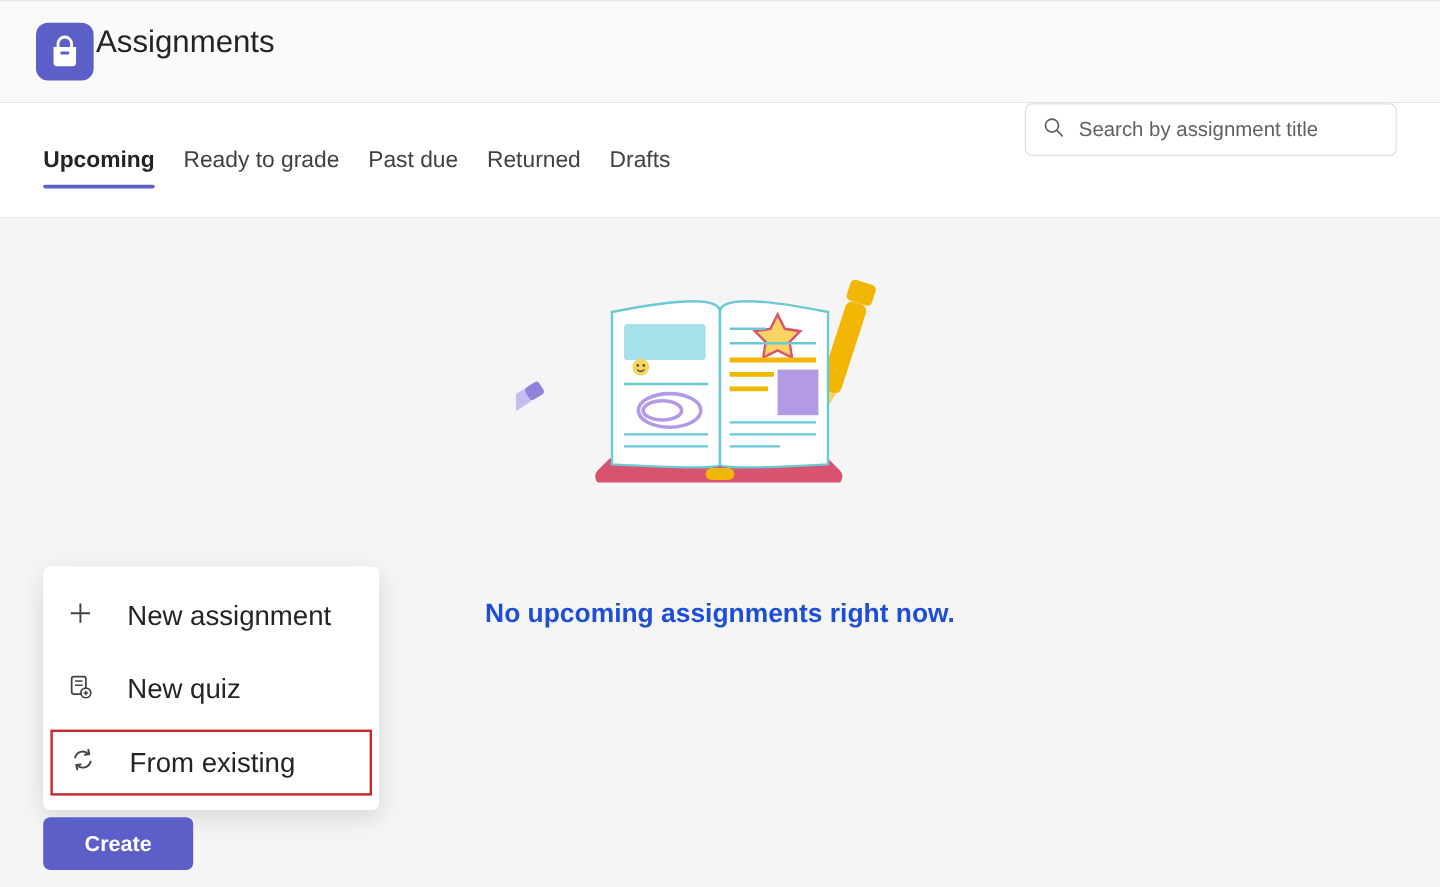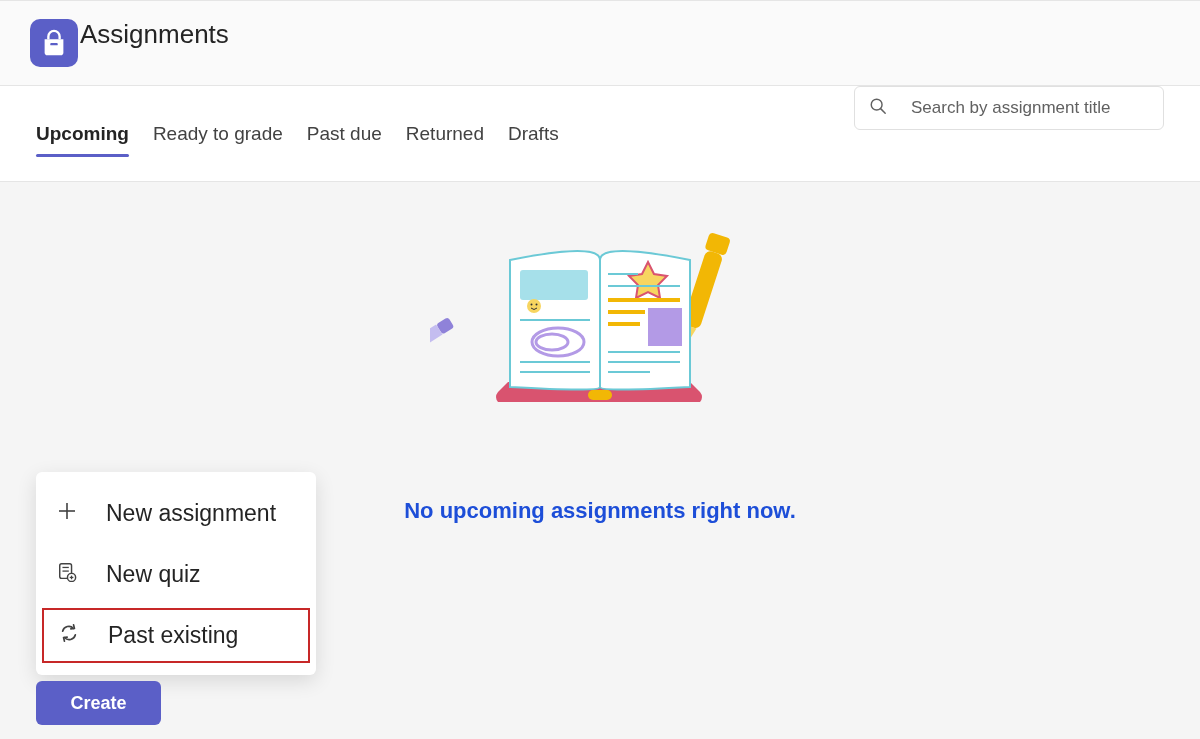--- a/index.html
+++ b/index.html
@@ -64,21 +64,21 @@
     content: "";
     position: absolute;
     left: 0; right: 0; bottom: 22px;
     height: 3px;
     background: #5b5fc7;
     border-radius: 2px;
   }
   .search-box {
     display: flex;
     align-items: center;
-    gap: 24px;
+    gap: 12px;
     width: 310px;
     height: 44px;
     background: #fff;
     border: 1px solid #e0e0e0;
     border-radius: 6px;
     padding: 0 14px;
   }
   .search-box input {
     border: none;
     outline: none;
@@ -263,17 +263,17 @@
   </div>
   <div class="menu-item highlighted">
     <span class="menu-icon">
       <svg width="20" height="20" viewBox="0 0 22 22" fill="none">
         <path d="M4 9 a7 7 0 0 1 12 -3" stroke="#424242" stroke-width="1.8" fill="none" stroke-linecap="round"></path>
         <path d="M18 13 a7 7 0 0 1 -12 3" stroke="#424242" stroke-width="1.8" fill="none" stroke-linecap="round"></path>
         <path d="M16 2 l1 4 l-4 0.5" stroke="#424242" stroke-width="1.8" fill="none" stroke-linecap="round" stroke-linejoin="round"></path>
         <path d="M6 20 l-1 -4 l4 -0.5" stroke="#424242" stroke-width="1.8" fill="none" stroke-linecap="round" stroke-linejoin="round"></path>
       </svg>
     </span>
-    <span>Past existing</span>
+    <span>From existing</span>
   </div>
 </div>
 
 <button class="create-button">Create</button>
 
 </body></html>

